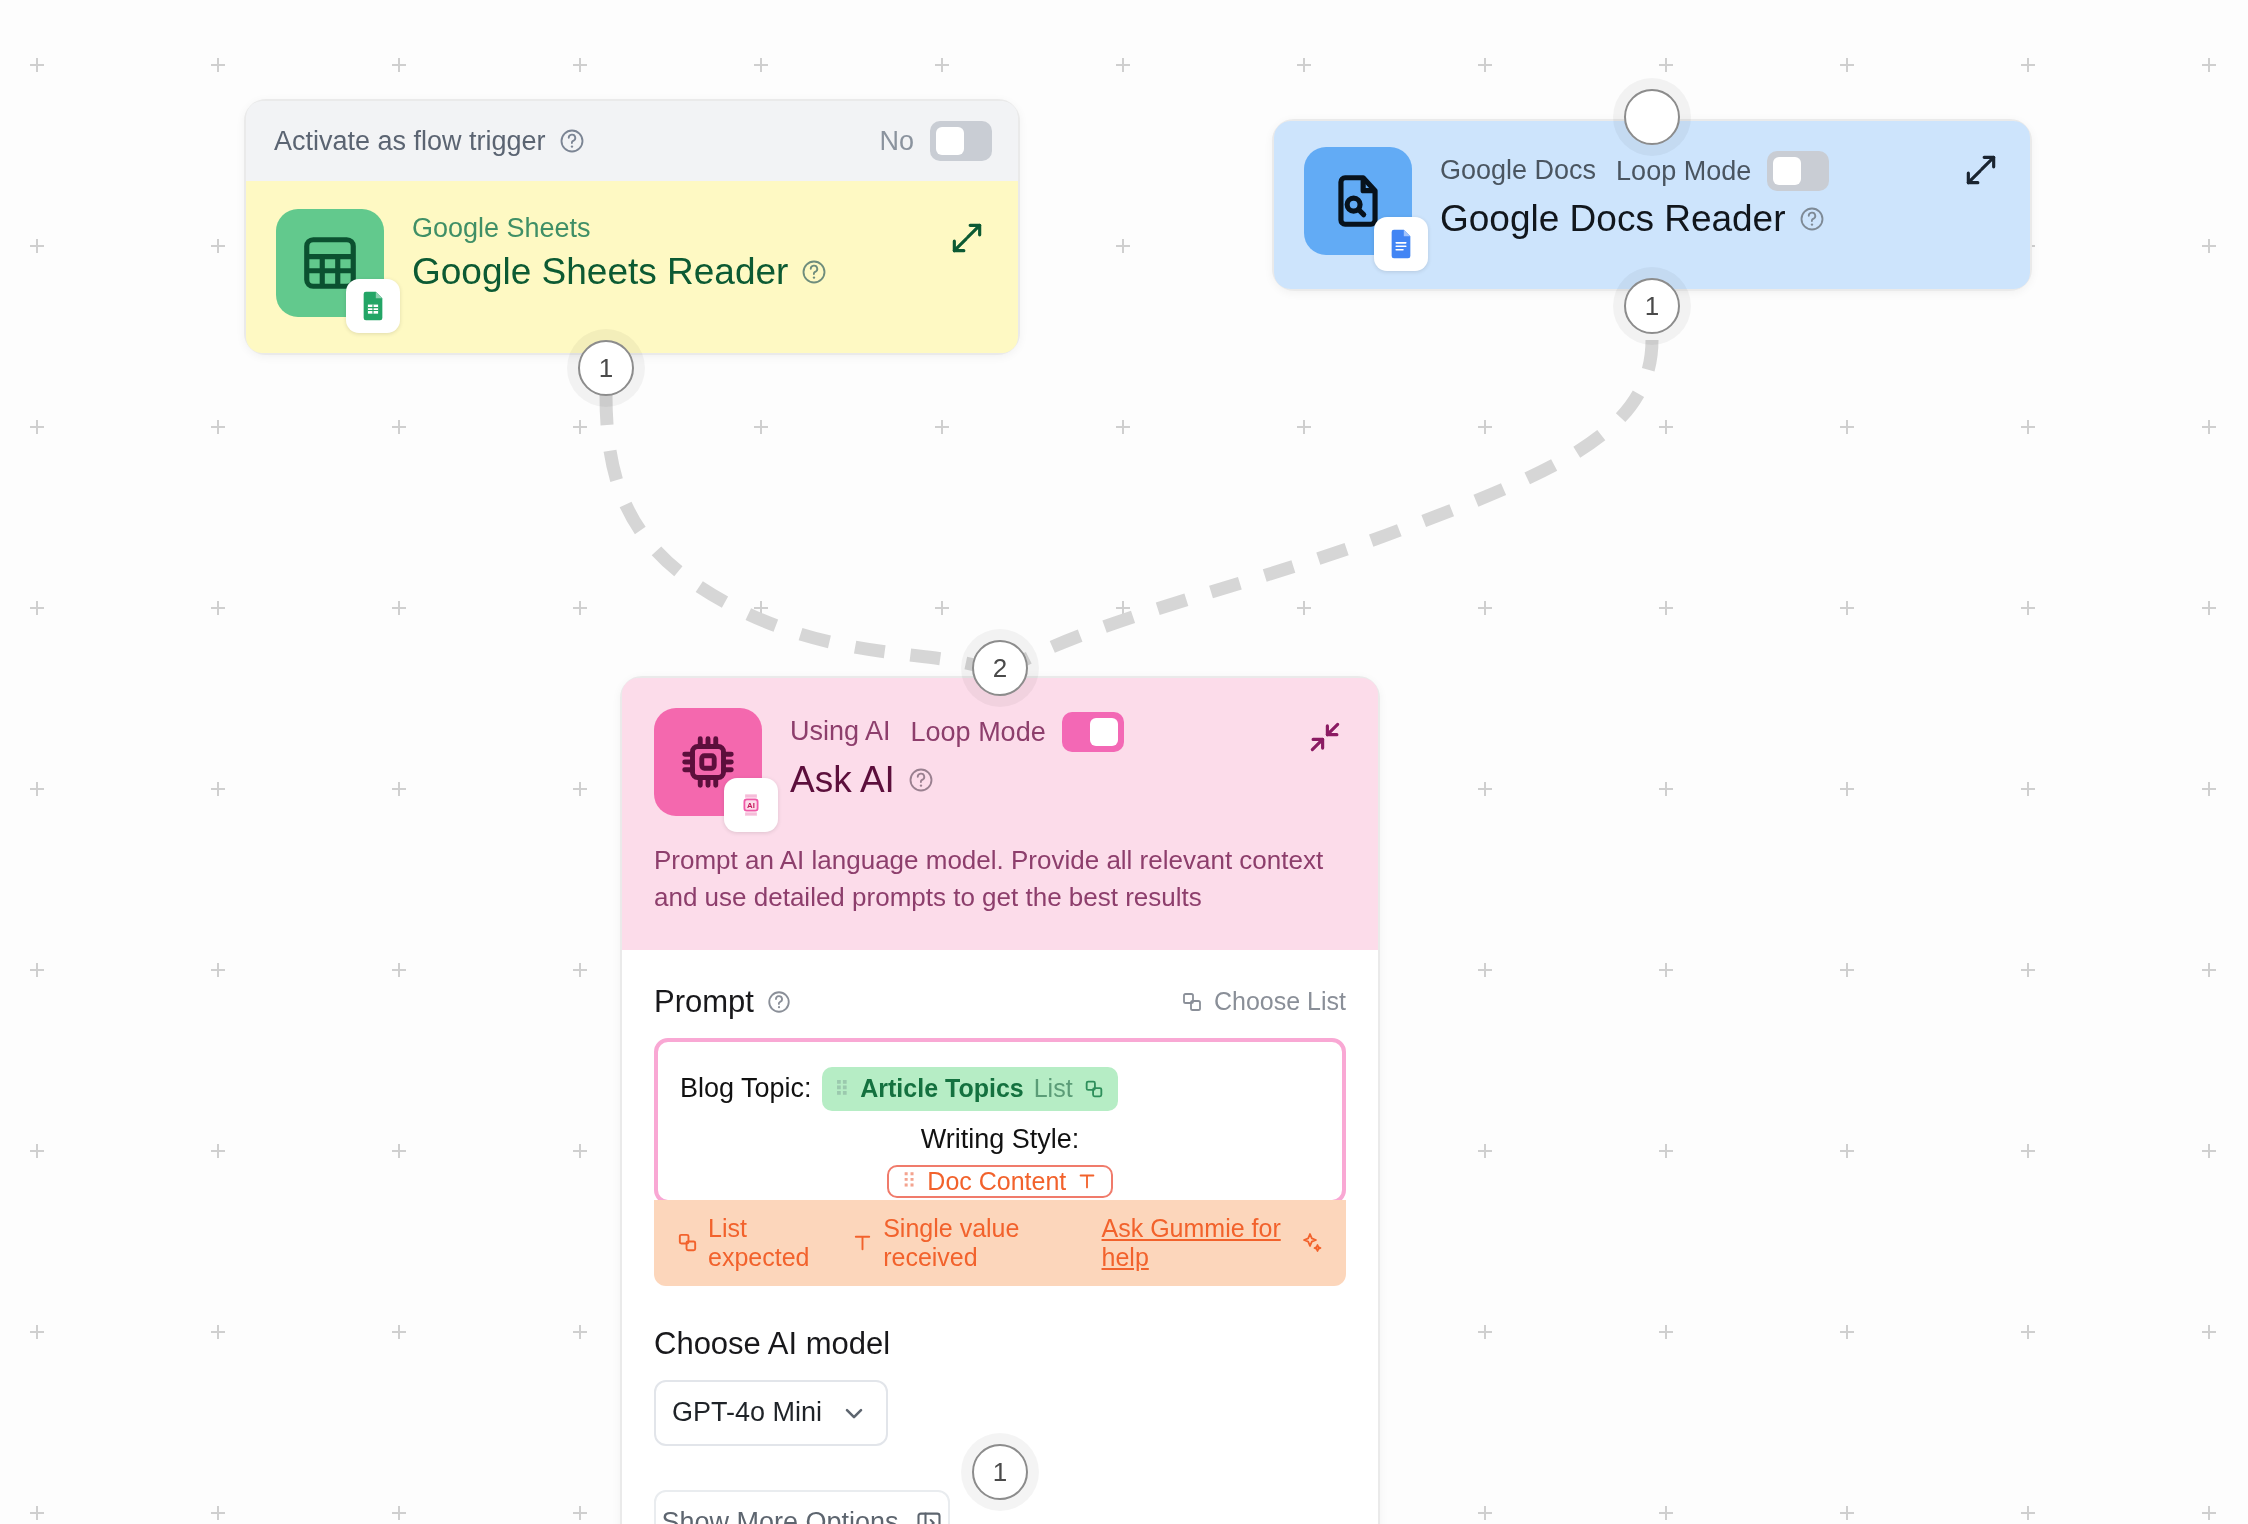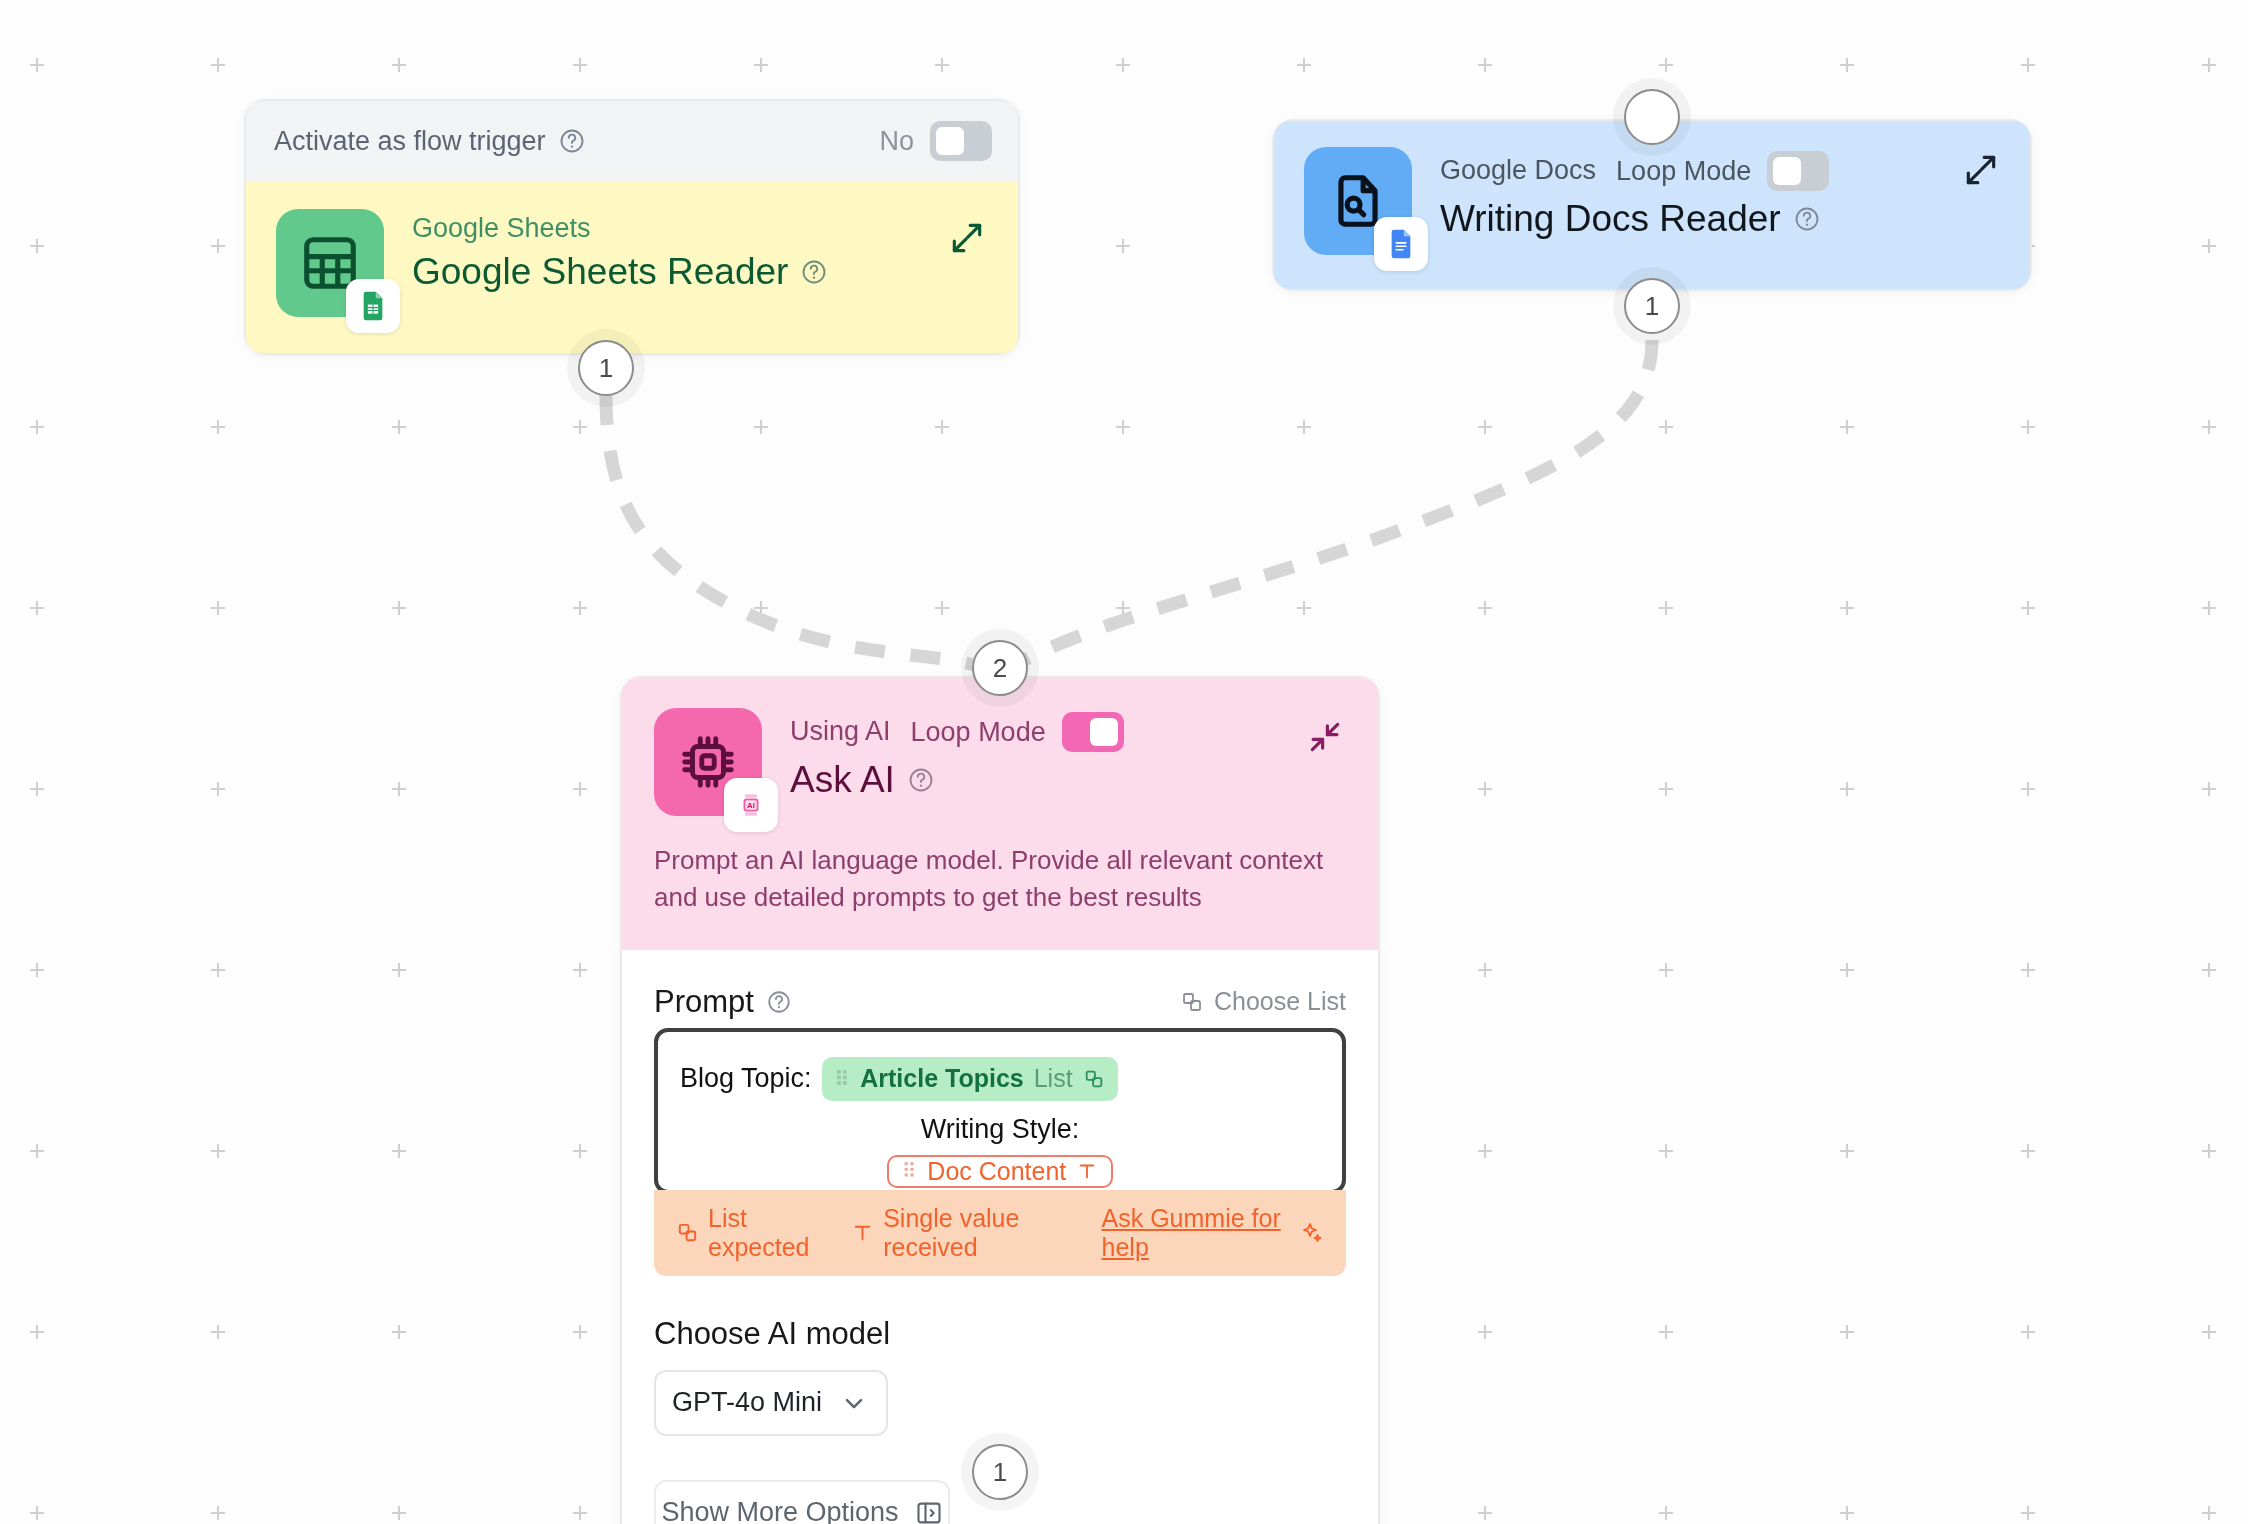--- a/index.html
+++ b/index.html
@@ -147,22 +147,22 @@
     margin-top: 26px; font-size: 26px; line-height: 1.42; color: #8d3e6c;
   }
   #ai-collapse { right: 34px; top: 40px; }
 
   .ai-form { background: #ffffff; padding: 34px 32px 40px 32px; border-radius: 0 0 16px 16px; }
   .form-head { display: flex; align-items: center; justify-content: space-between; }
   .form-label { display: flex; align-items: center; gap: 12px; font-size: 31px; color: #18181b; font-weight: 500; }
   .expects { display: flex; align-items: center; gap: 10px; font-size: 25px; color: #8a8f98; }
 
   .prompt-box {
-    margin-top: 8px;
-    border: 4px solid #404040; border-radius: 14px;
+    margin-top: 18px;
+    border: 4px solid #f9a8d4; border-radius: 14px;
     background: #fff; padding: 20px 22px 22px 22px;
   }
   .prompt-line { display: flex; align-items: center; gap: 10px; height: 54px; }
   .prompt-line + .prompt-line { margin-top: 8px; flex-direction: column; }
   .prompt-text { font-size: 27px; color: #111; }
   .chip {
     display: inline-flex; align-items: center; gap: 10px;
     height: 44px; padding: 0 13px; border-radius: 10px; font-size: 25px;
   }
   .chip.green { background: #b6edc5; color: #14713f; font-weight: 700; }
@@ -428,21 +428,21 @@
           <div class="docs-head-row">
             <div class="subtitle">Google Docs</div>
             <div class="loopmode" style="margin-right:78px;">
               <span class="lm-label">Loop Mode</span>
               <span class="switch">
                   <span class="knob"></span>
                 </span>
             </div>
           </div>
           <div class="title-row">
-            <span class="title">Writing Docs Reader</span>
+            <span class="title">Google Docs Reader</span>
             <span class="ico">
               <svg width="28" height="28" viewBox="0 0 24 24" fill="none" stroke="#7e8a96" stroke-width="1.6">
                 <circle cx="12" cy="12" r="9"></circle>
                 <path d="M9.2 9.3a2.8 2.8 0 1 1 3.6 2.7c-.7.25-.9.7-.9 1.4v.4" stroke-linecap="round"></path>
                 <circle cx="12" cy="16.8" r="1" fill="#7e8a96" stroke="none"></circle>
               </svg>
             </span>
           </div>
         </div>
         <span class="expand-btn" id="docs-expand">

